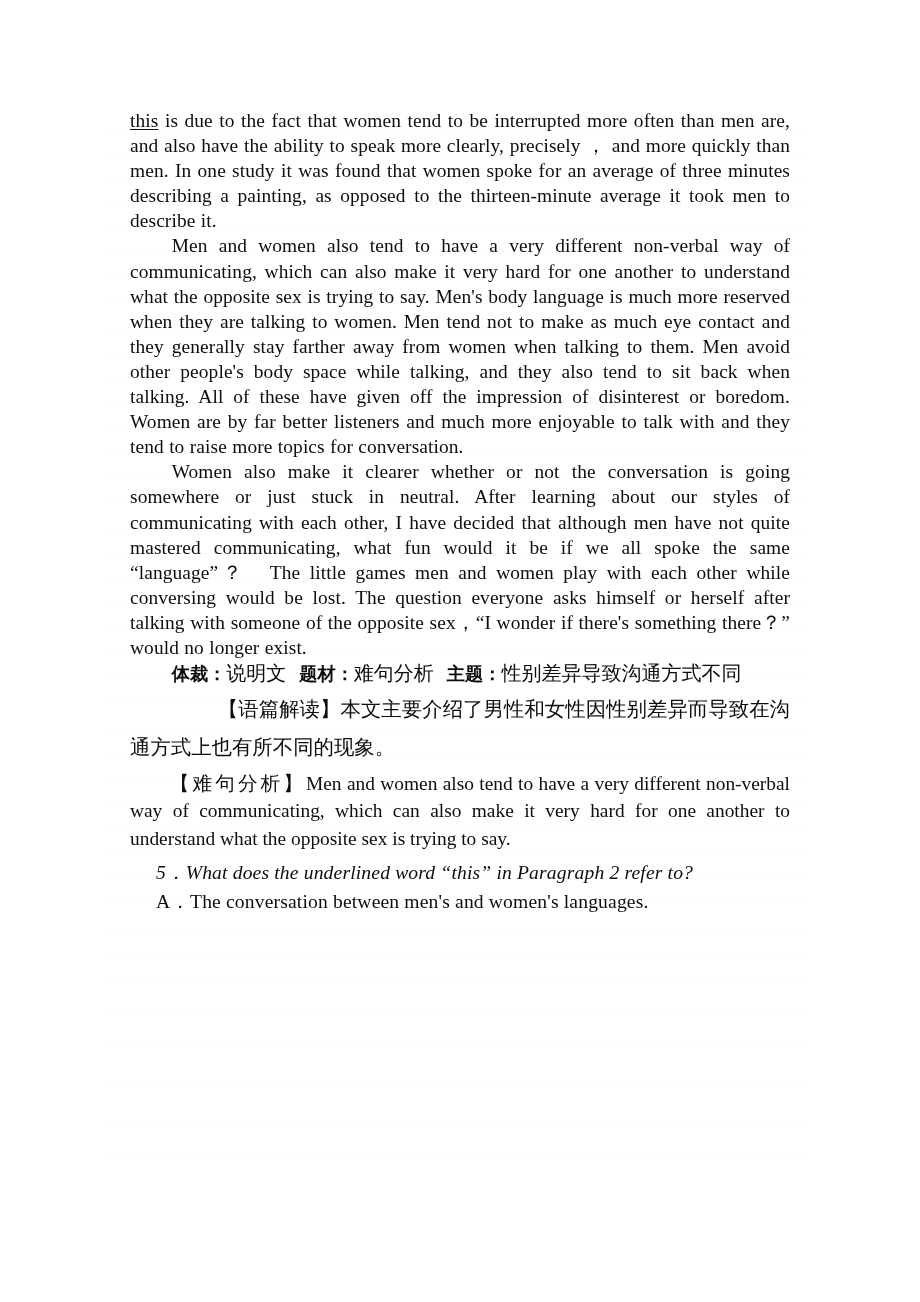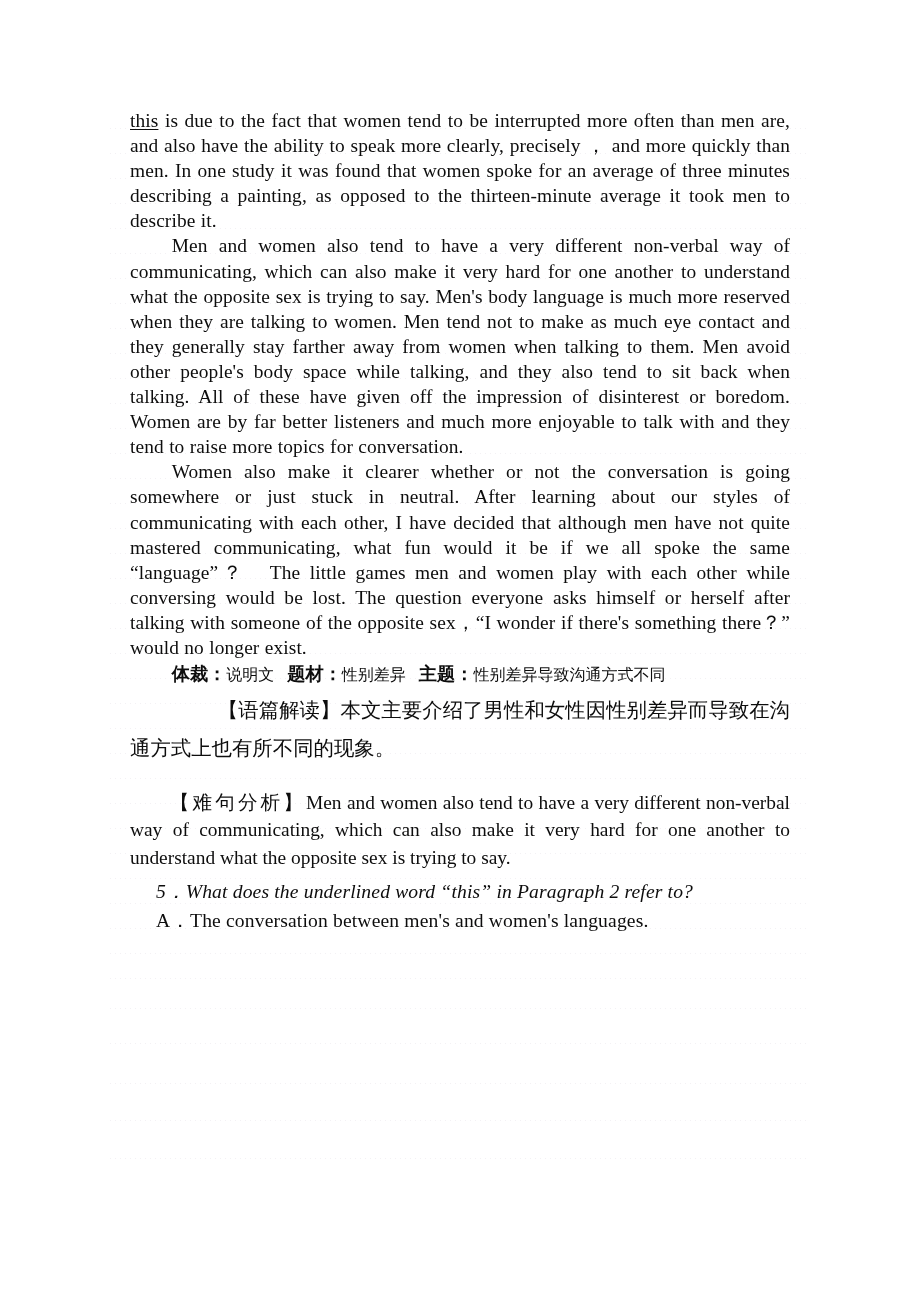--- a/index.html
+++ b/index.html
@@ -77,21 +77,21 @@
     margin: 0;
     text-indent: 2.15em;
   }
   .meta-line .lbl {
     font-family: "DejaVu Sans", "Liberation Sans", sans-serif;
     font-weight: bold;
     font-size: 18.2px;
   }
   .meta-line .val {
     font-family: Liberation Serif, serif;
-    font-size: 16px;
+    font-size: 20px;
     margin-top: 40px;
   }
   .meta-line .gap { display: inline-block; width: 13px; }
 
   
   .cn-block {
     font-family: "DejaVu Sans", "Liberation Sans", sans-serif;
     font-size: 20.4px;
     line-height: 37.4px;
     text-align: justify;
@@ -128,21 +128,21 @@
     line-height: 28.6px;
     margin: 0;
     padding-left: 26px;
     letter-spacing: .15px;
     white-space: nowrap;
   }
 
   
   .sp-meta   { margin-top: 1px; }
   .sp-cn     { margin-top: 5px; }
-  .sp-hard   { margin-top: 22px; }
+  .sp-hard   { margin-top: 4px; }
   .sp-fenxi  { margin-top: 6px; }
   .sp-yiwen  { margin-top: 1px; }
   .sp-q      { margin-top: 7px; font-style: italic; }
 </style>
 </head>
 <body>
 
 <div class="page">
 
   <div class="guides">
@@ -189,21 +189,21 @@
   </div>
 
   <div class="column">
 
     <p class="para"><span class="u">this</span><span> is due to the fact that women tend to be interrupted more often than men are, and also have the ability to speak more clearly, precisely ， and more quickly than men. In one study it was found that women spoke for an average of three minutes describing a painting, as opposed to the thirteen-minute average it took men to describe it.</span></p>
 
     <p class="para indent">Men and women also tend to have a very different non-verbal way of communicating, which can also make it very hard for one another to understand what the opposite sex is trying to say. Men's body language is much more reserved when they are talking to women. Men tend not to make as much eye contact and they generally stay farther away from women when talking to them. Men avoid other people's body space while talking, and they also tend to sit back when talking. All of these have given off the impression of disinterest or boredom.　Women are by far better listeners and much more enjoyable to talk with and they tend to raise more topics for conversation.</p>
 
     <p class="para indent">Women also make it clearer whether or not the conversation is going somewhere or just stuck in neutral. After learning about our styles of communicating with each other, I have decided that although men have not quite mastered communicating, what fun would it be if we all spoke the same “language”？　The little games men and women play with each other while conversing would be lost. The question everyone asks himself or herself after talking with someone of the opposite sex，“I wonder if there's something there？”　would no longer exist.</p>
 
-    <p class="meta-line sp-meta"><span class="lbl">体裁：</span><span class="val">说明文</span><span class="gap"></span><span class="lbl">题材：</span><span class="val">性别差异</span><span class="gap"></span><span class="lbl">主题：</span><span class="val">性别差异导致沟通方式不同</span></p>
+    <p class="meta-line sp-meta"><span class="lbl">体裁：</span><span class="val">说明文</span><span class="gap"></span><span class="lbl">题材：</span><span class="val">难句分析</span><span class="gap"></span><span class="lbl">主题：</span><span class="val">性别差异导致沟通方式不同</span></p>
 
     <p class="cn-block sp-cn"><span class="tag">【语篇解读】</span><span>本文主要介绍了男性和女性因性别差异而导致在沟通方式上也有所不同的现象。</span></p>
 
     <p class="hard-sentence sp-hard"><span class="tag">【难句分析】</span><span>Men and women also tend to have a very different non-verbal way of communicating, which can also make it very hard for one another to understand what the opposite sex is trying to say.</span></p>
 
 
 
     <p class="q-line sp-q"><span>5．</span><span>What does the underlined word “this” in Paragraph 2 refer to?</span></p>
 
     <p class="q-line"><span>A．</span><span>The conversation between men's and women's languages.</span></p>

